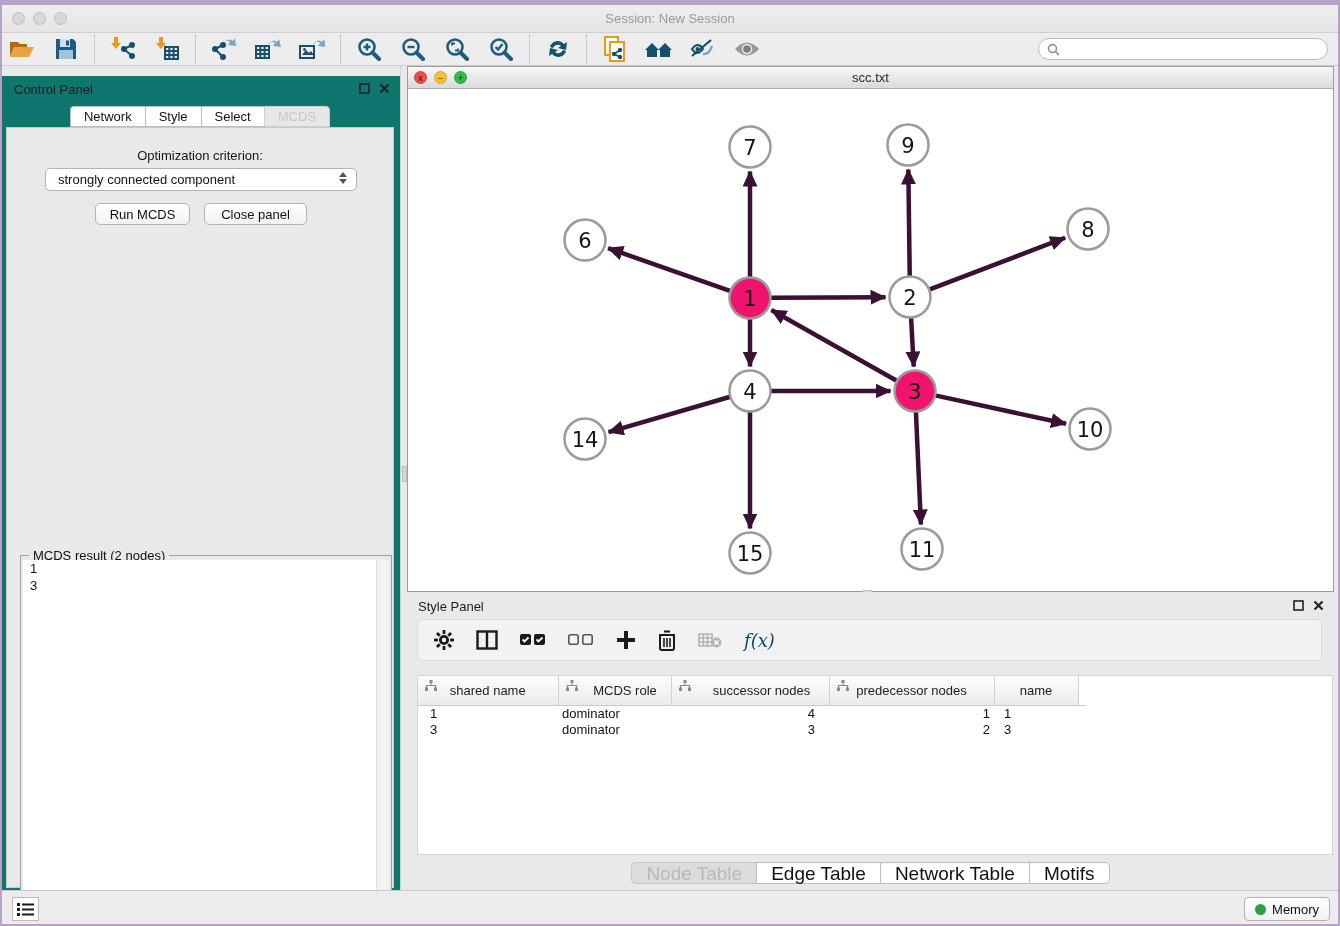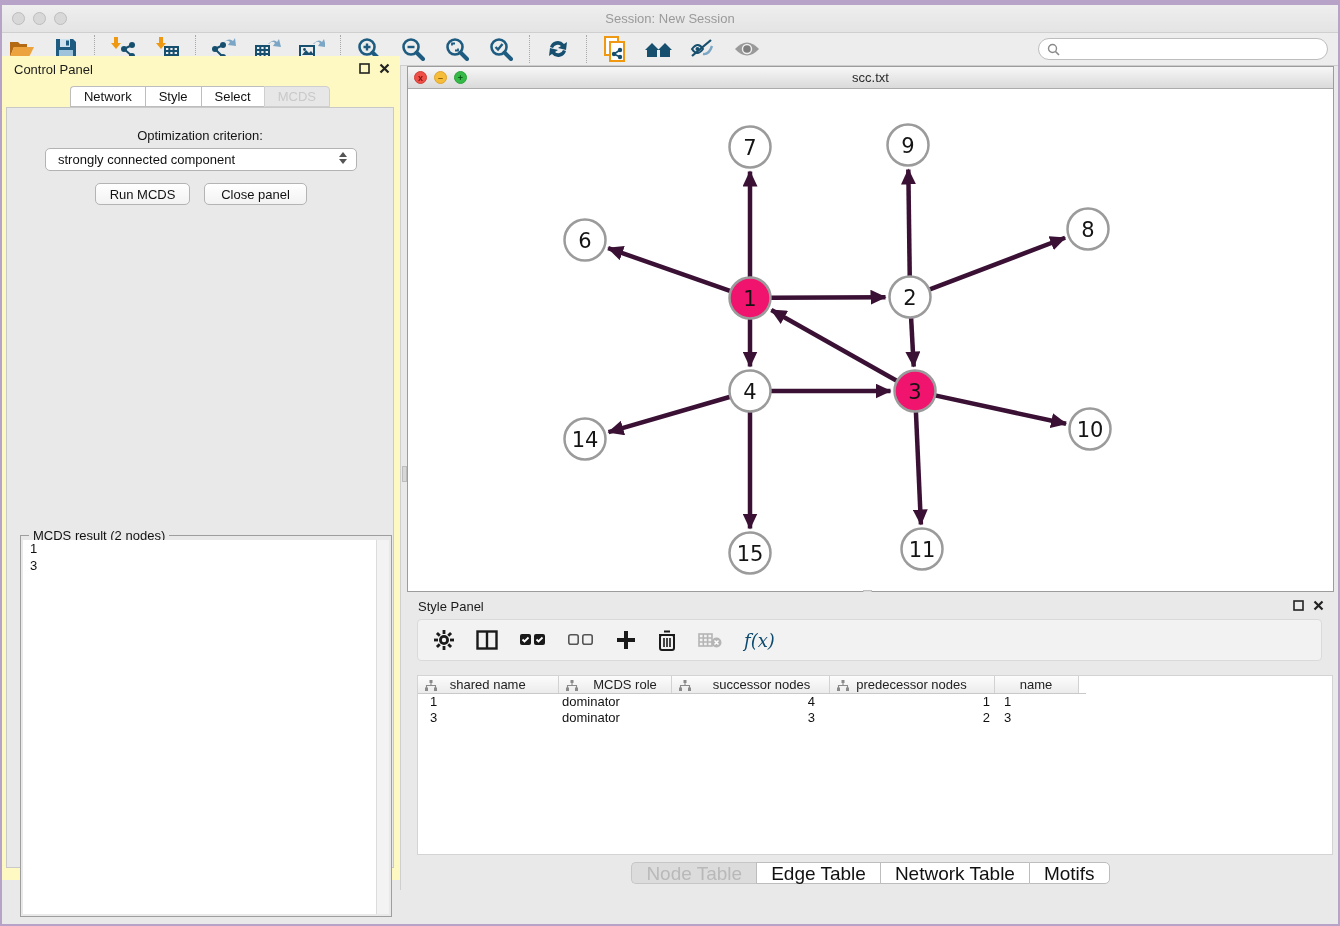--- a/index.html
+++ b/index.html
@@ -17,21 +17,21 @@
   
   .toolbar { position:absolute; left:0; top:33px; width:100%; height:33px; background:#ededed;
     border-bottom:1px solid #cdcdcd; display:flex; align-items:center; }
   .tbtn { width:44px; height:30px; display:flex; align-items:center; justify-content:center; }
   .tsep { width:1px; height:28px; border-left:1px dotted #a8a8a8; margin:0 6px; }
   .searchbox { position:absolute; right:12px; top:5px; width:290px; height:22px; background:#fff;
     border:1px solid #bdbdbd; border-radius:11px; display:flex; align-items:center; padding-left:8px; }
   .searchbox input { border:none; outline:none; flex:1; font-size:12px; background:transparent; margin-left:5px; }
 
   
-  .control-panel { position:absolute; left:0; top:56px; width:400px; height:824px; background:#fef9c3; }
+  .control-panel { position:absolute; left:0; top:76px; width:400px; height:824px; background:#0f766e; }
   .panel-head { position:absolute; left:14px; top:6px; font-size:13px; color:#1b1b1b; }
   .panel-icons { position:absolute; right:10px; top:7px; display:flex; gap:9px; align-items:center; }
   .ctabs { position:absolute; left:0; top:30px; width:100%; display:flex; justify-content:center; }
   .ctab { height:21px; padding:0 13px; font-size:13px; line-height:20px; background:#fff;
     border:1px solid #bdbdbd; border-right-width:0; color:#111; }
   .ctab:first-child { border-radius:4px 0 0 0;text-align:right; }
   .ctab:last-child { border-right-width:1px; border-radius:0 4px 0 0; }
   .ctab.disabled-look { background:#e7e7e7; color:#c9c9c9; border-color:#cfcfcf; }
   .cbody { position:absolute; left:6px; top:51px; width:388px; height:761px; background:#e9e9e9;
     border:1px solid #c9c9c9; }
@@ -71,21 +71,21 @@
   .graph-label { font-family:"DejaVu Sans",sans-serif; font-size:21px; fill:#141414; }
 
   
   .table-panel { position:absolute; left:407px; top:592px; width:927px; height:298px; background:#e9e9e9; }
   .tp-head { position:absolute; left:11px; top:7px; font-size:13px; color:#1b1b1b; }
   .tp-toolbar { position:absolute; left:10px; top:27px; width:905px; height:42px; background:#f2f2f2;
     border:1px solid #dadada; border-radius:4px; display:flex; align-items:center; padding-left:16px; gap:22px; }
   .fx { font-family:"DejaVu Serif",serif; font-style:italic; font-size:18px; color:#0c4a6e; }
   .grid-wrap { position:absolute; left:10px; top:83px; width:916px; height:180px; background:#fff; border:1px solid #d4d4d4; }
   table.grid { border-collapse:collapse; table-layout:fixed; font-size:13px; }
-  table.grid th { height:17px; background:linear-gradient(#fcfcfc,#ebebeb); border-right:1px solid #d2d2d2;
+  table.grid th { height:29px; background:linear-gradient(#fcfcfc,#ebebeb); border-right:1px solid #d2d2d2;
     border-bottom:1px solid #c9c9c9; font-weight:normal; color:#222; position:relative; text-align:center; }
   table.grid th .hicon { position:absolute; left:7px; top:4px; }
   table.grid td { height:16px; padding:0 4px; color:#111; white-space:nowrap; overflow:hidden; }
   .tp-tabs { position:absolute; left:0; right:0; top:270px; display:flex; justify-content:center; }
   .ttab { height:22px; padding:0 14px; font-size:19px; line-height:21px; background:#fff; border:1px solid #bdbdbd;
     border-right-width:0; color:#111; }
   .ttab:first-child { border-radius:5px 0 0 5px; }
   .ttab:last-child { border-right-width:1px; border-radius:0 5px 5px 0; }
   .ttab.disabled-look { background:#dcdcdc; color:#b9b9b9; border-color:#c6c6c6; }
 
@@ -498,13 +498,31 @@
       </table>
     </div>
     <div class="tp-tabs">
         <span class="ttab disabled-look">Node Table</span>
         <span class="ttab">Edge Table</span>
         <span class="ttab">Network Table</span>
         <span class="ttab">Motifs</span>
       </div>
   </div>
 
+  <div class="statusbar">
+    <div class="list-btn">
+      <svg width="17" height="15" viewBox="0 0 17 15">
+        <g fill="#1a1a1a">
+          <rect x="0" y="1" width="3" height="3"></rect>
+            <rect x="5" y="1.5" width="12" height="2"></rect>
+          <rect x="0" y="6" width="3" height="3"></rect>
+            <rect x="5" y="6.5" width="12" height="2"></rect>
+          <rect x="0" y="11" width="3" height="3"></rect>
+            <rect x="5" y="11.5" width="12" height="2"></rect>
+        </g>
+      </svg>
+    </div>
+    <div class="memory-btn">
+      <span class="mem-dot"></span>
+      <span>Memory</span>
+    </div>
+  </div>
 </div>
 
 </body></html>

